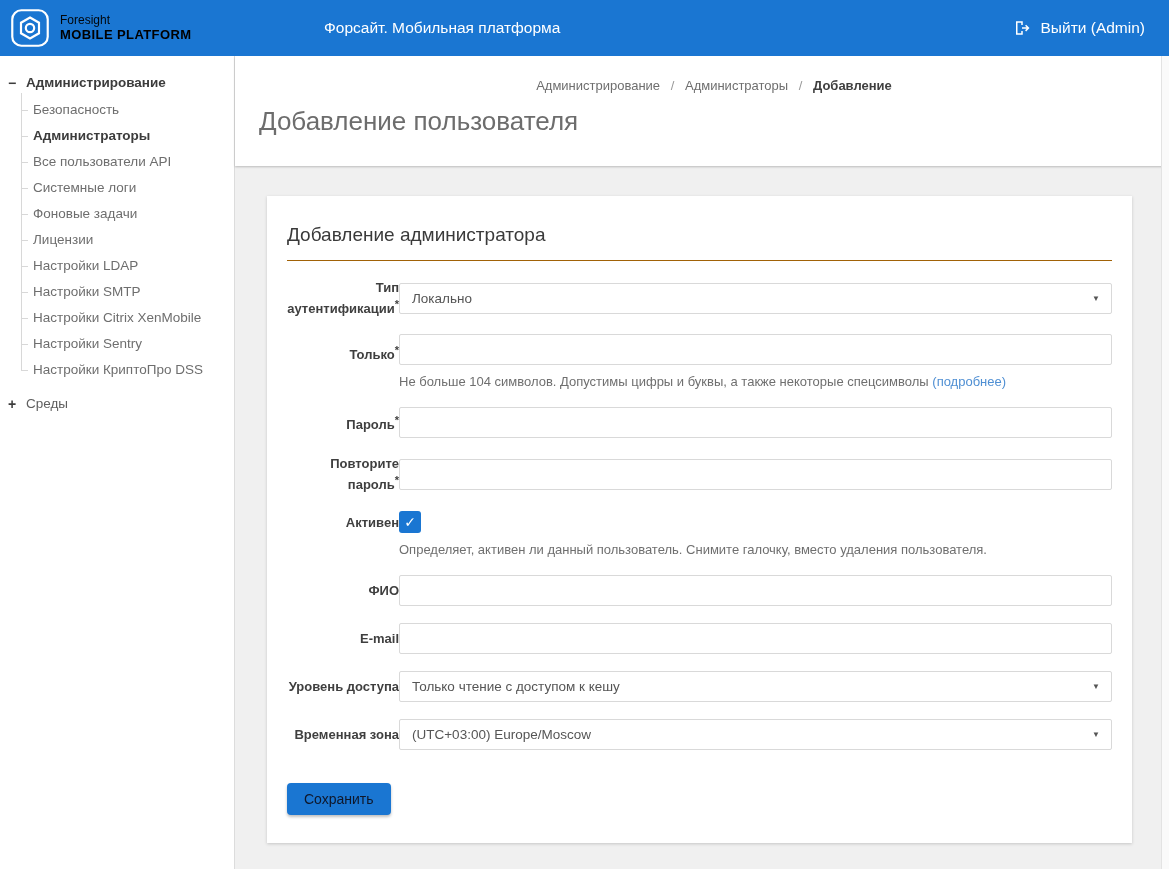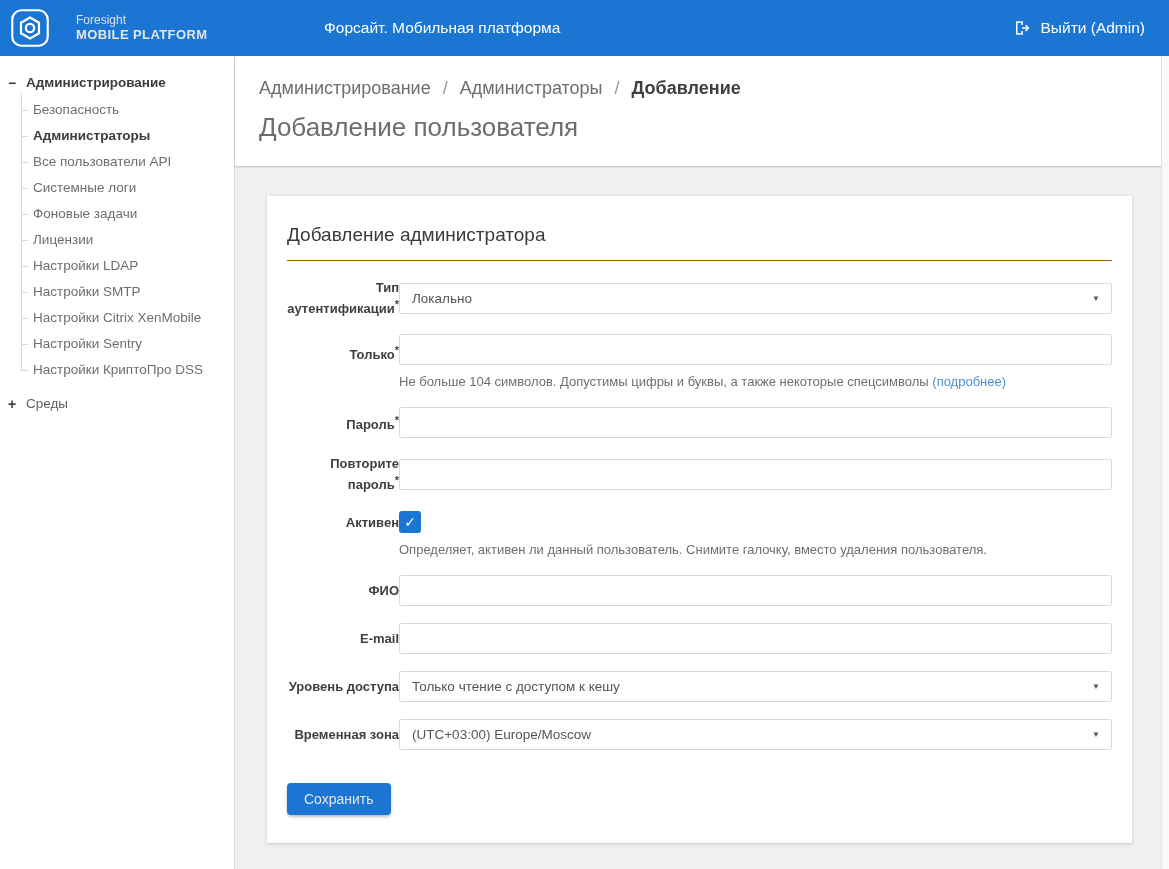--- a/index.html
+++ b/index.html
@@ -4,21 +4,21 @@
 <style>
   * { margin:0; padding:0; box-sizing:border-box; }
   html,body { width:1169px; height:869px; overflow:hidden; background:#f0f0f0;
     font-family:"Liberation Sans","DejaVu Sans",sans-serif; }
 
   
   .header { position:relative; height:56px; background:#1a76d2; display:flex;
     align-items:center; padding:0 24px 0 10px; z-index:5; }
   .logo-box { display:flex; align-items:center; }
   .logo-mark { width:40px; height:40px; }
-  .logo-text { margin-left:26px; color:#e5e5e5; line-height:1.2; }
+  .logo-text { margin-left:10px; color:#000000; line-height:1.2; }
   .logo-text .l1 { font-size:12px; font-weight:400; opacity:.95; }
   .logo-text .l2 { font-size:13px; font-weight:700; letter-spacing:.4px; }
   .app-title { position:absolute; left:324px; top:50%; transform:translateY(-50%);
     color:#fff; font-size:15.5px; }
   .logout { margin-left:auto; display:flex; align-items:center; gap:10px;
     color:#fff; font-size:15.5px; cursor:pointer; }
 
   
   .app { display:flex; height:813px; }
   .sidebar { width:235px; background:#fff; border-right:1px solid #dcdcdc;
@@ -36,21 +36,21 @@
     height:calc(100% - 9px); border-left:1px solid #d8d8d8; }
   .subnav li { position:relative; height:26px; line-height:26px; padding-left:33px;
     font-size:13.5px; color:#6e6e6e; cursor:pointer; white-space:nowrap; }
   .subnav li:before { content:''; position:absolute; left:21px; top:13px; width:7px;
     border-top:1px solid #d8d8d8; }
   .subnav li.active { font-weight:700; color:#3c3c3c; }
 
   
   .band { background:#fff; height:110px; padding:22px 0 0 24px;
     box-shadow:0 1px 2px rgba(0,0,0,.22); position:relative; z-index:2; }
-  .breadcrumb { font-size:18px; color:#6e6e6e; }
+  .breadcrumb { font-size:13px; color:#6e6e6e;text-align:center; }
   .breadcrumb .crumb { cursor:pointer; }
   .breadcrumb .sep { padding:0 7px; color:#9a9a9a; }
   .breadcrumb .current { font-weight:700; color:#3f3f3f; }
   .page-title { margin-top:13px; font-size:26px; color:#6d6d6d; font-weight:400; }
 
   
   .card { width:865px; margin:30px 36px 0 32px; background:#fff;
     box-shadow:0 1px 3px rgba(0,0,0,.18); padding:20px 20px 28px; }
   .card-title { font-size:19px; color:#3a3a3a; padding:8px 0 14px;
     border-bottom:1px solid #a16207; margin-bottom:18px; font-weight:400; }
@@ -72,21 +72,21 @@
     padding:0 28px 0 12px; font-size:13.5px; color:#555; cursor:pointer; }
   .tselect .caret { position:absolute; right:11px; top:50%; transform:translateY(-50%);
     font-size:8px; color:#555; }
   .help { margin-top:8px; font-size:13px; color:#6f6f6f; line-height:17px; }
   .help a { color:#4f8fd3; text-decoration:none; cursor:pointer; }
 
   .checkbox { width:22px; height:22px; background:#1a76d2; border-radius:3px;
     color:#fff; display:flex; align-items:center; justify-content:center;
     font-size:14px; font-weight:700; cursor:pointer; }
 
-  .save-btn { margin-top:16px; background:#1a76d2; color:#e5e5e5; border:none;
+  .save-btn { margin-top:16px; background:#1a76d2; color:#0f172a; border:none;
     border-radius:4px; height:32px; padding:0 17px; font-size:14px; cursor:pointer;
     box-shadow:0 2px 3px rgba(0,0,0,.25);
     font-family:"Liberation Sans","DejaVu Sans",sans-serif; }
 
   
   .scroll-track { position:absolute; right:0; top:56px; bottom:0; width:8px;
     background:#fafafa; border-left:1px solid #e3e3e3; z-index:6; }
 </style>
 </head>
 <body>

